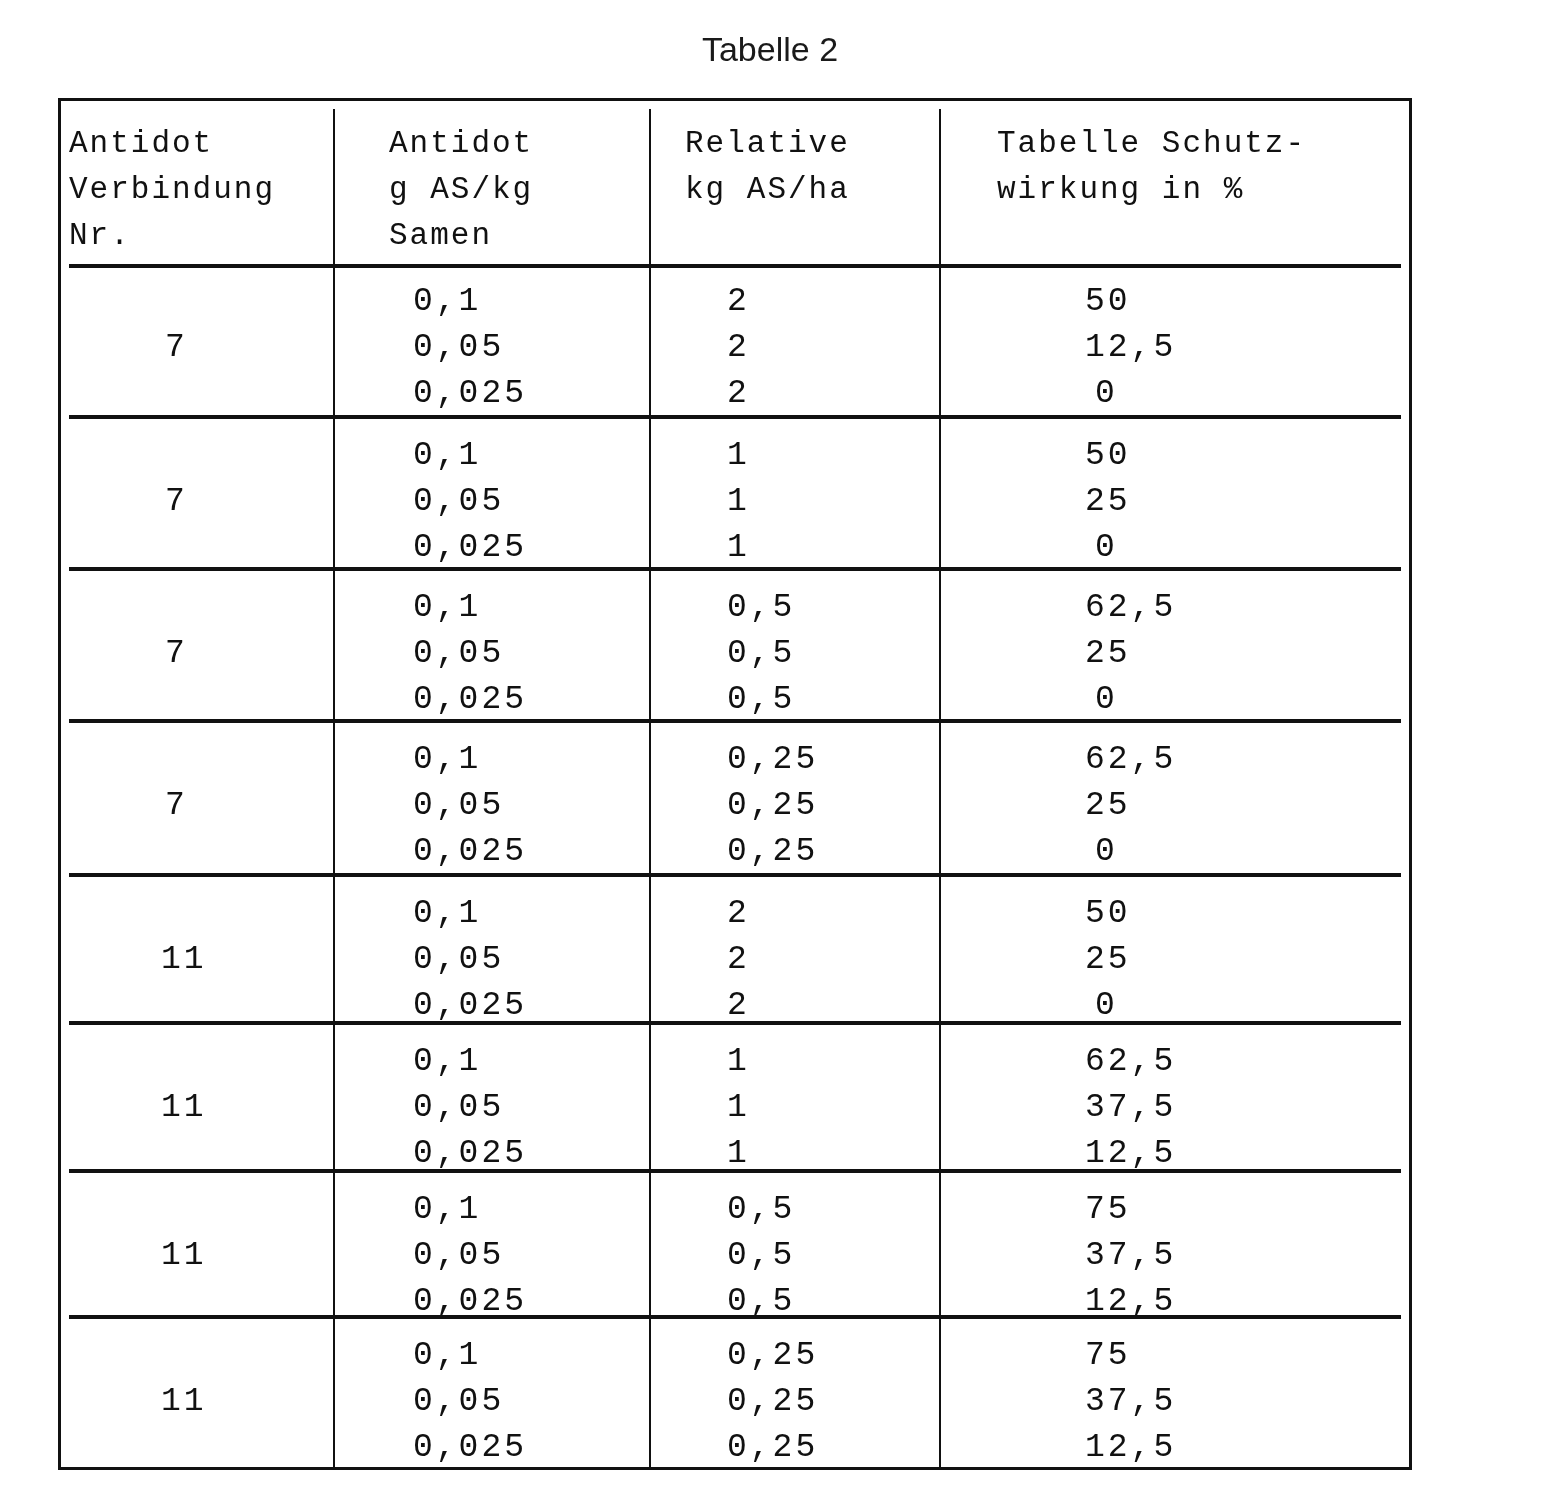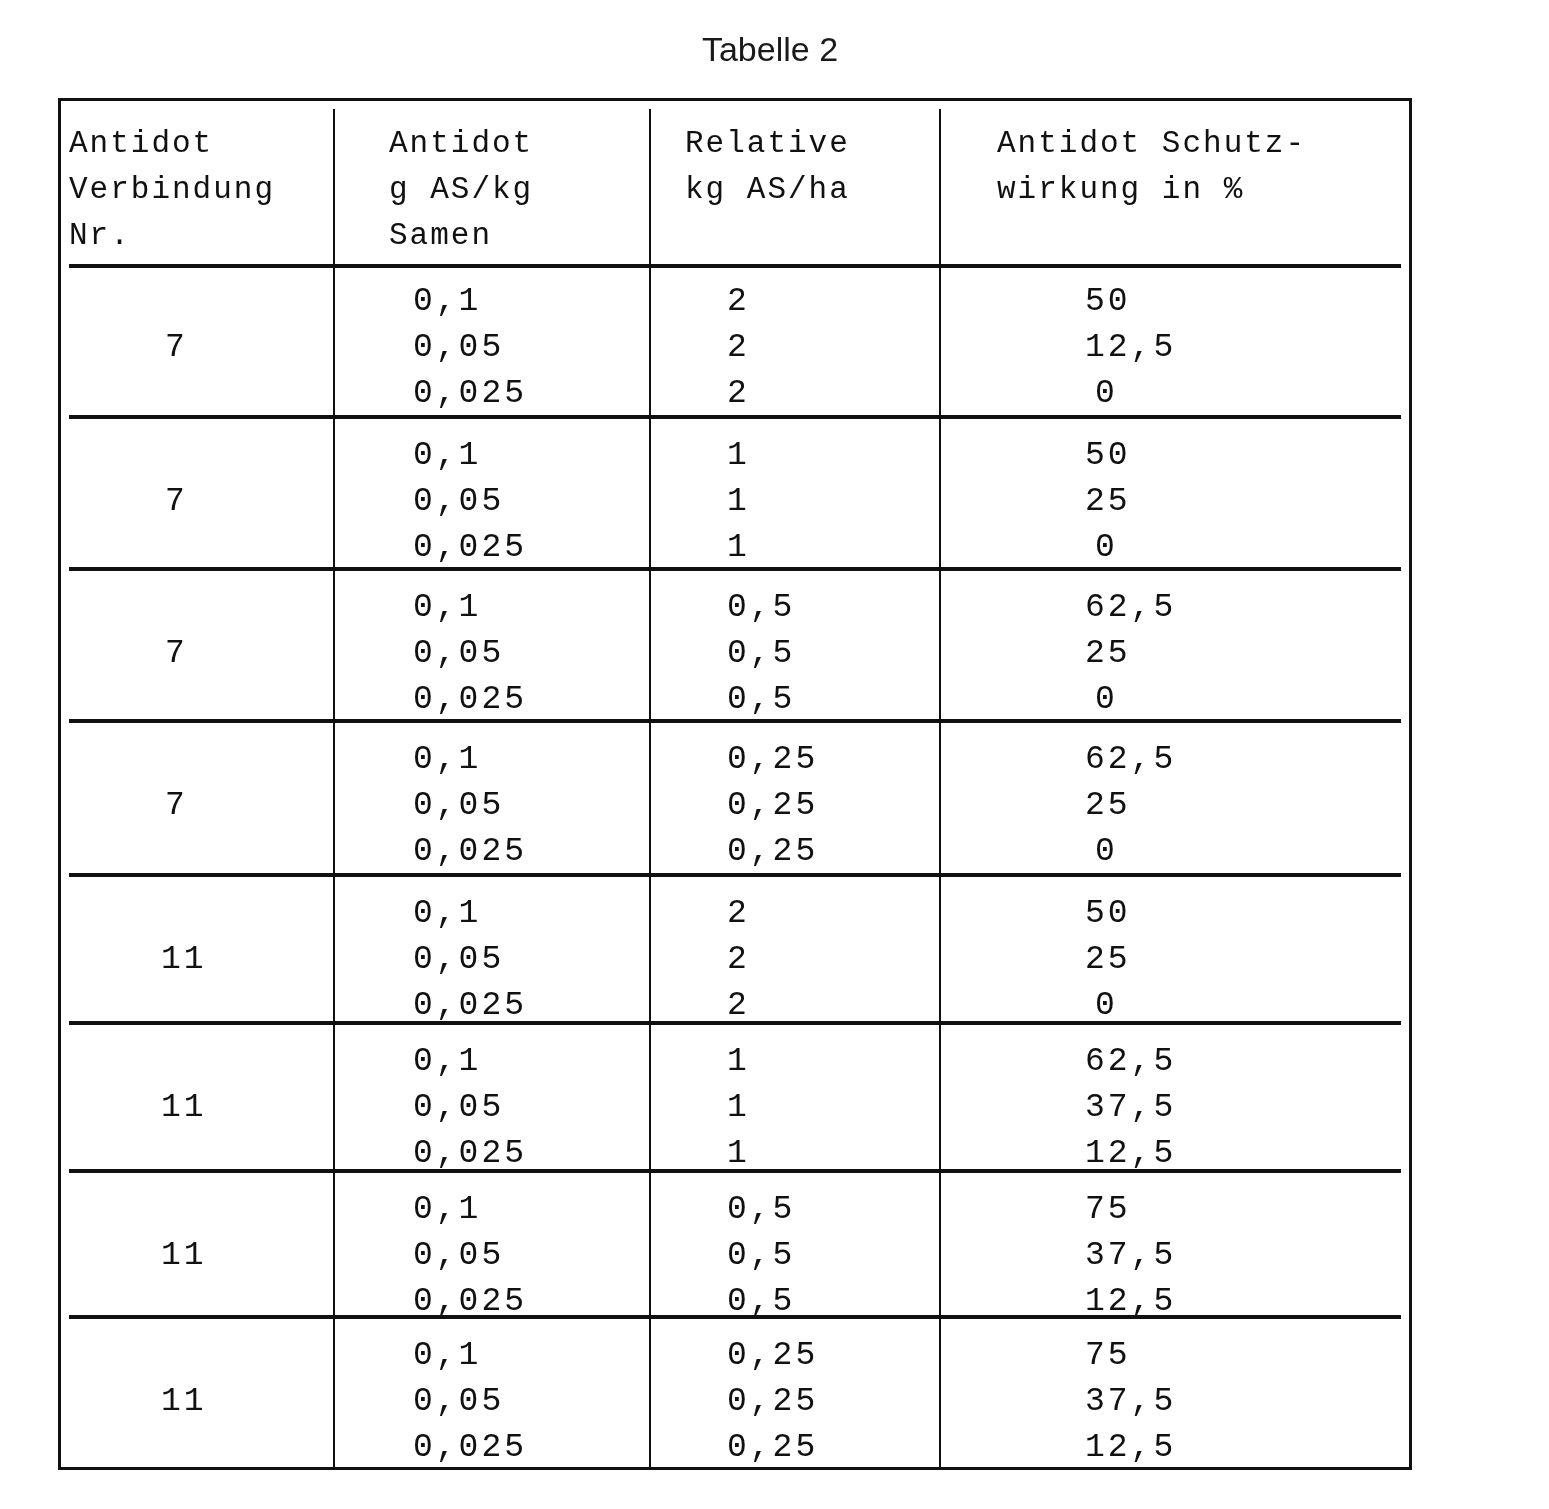--- a/index.html
+++ b/index.html
@@ -32,21 +32,21 @@
   <div class="vline" style="left:878px;"></div>
 
   <div class="hdr" style="left:8px; top:20px;">Antidot
 Verbindung
 Nr.</div>
   <div class="hdr" style="left:328px; top:20px;">Antidot
 g AS/kg
 Samen</div>
   <div class="hdr" style="left:624px; top:20px;">Relative
 kg AS/ha</div>
-  <div class="hdr" style="left:936px; top:20px;">Antidot Schutz-
+  <div class="hdr" style="left:936px; top:20px;">Tabelle Schutz-
 wirkung in %</div>
 
   <div class="hline" style="top:163px;"></div>
 
   <div id="groups">
       <div class="grp" style="top: 168px;">
         <div class="num" style="left: 104px; top: 60px;">7</div>
         <div class="cell" style="left: 352px; top: 10px;">0,1</div>
         <div class="cell" style="left: 352px; top: 56px;">0,05</div>
         <div class="cell" style="left: 352px; top: 102px;">0,025</div>

